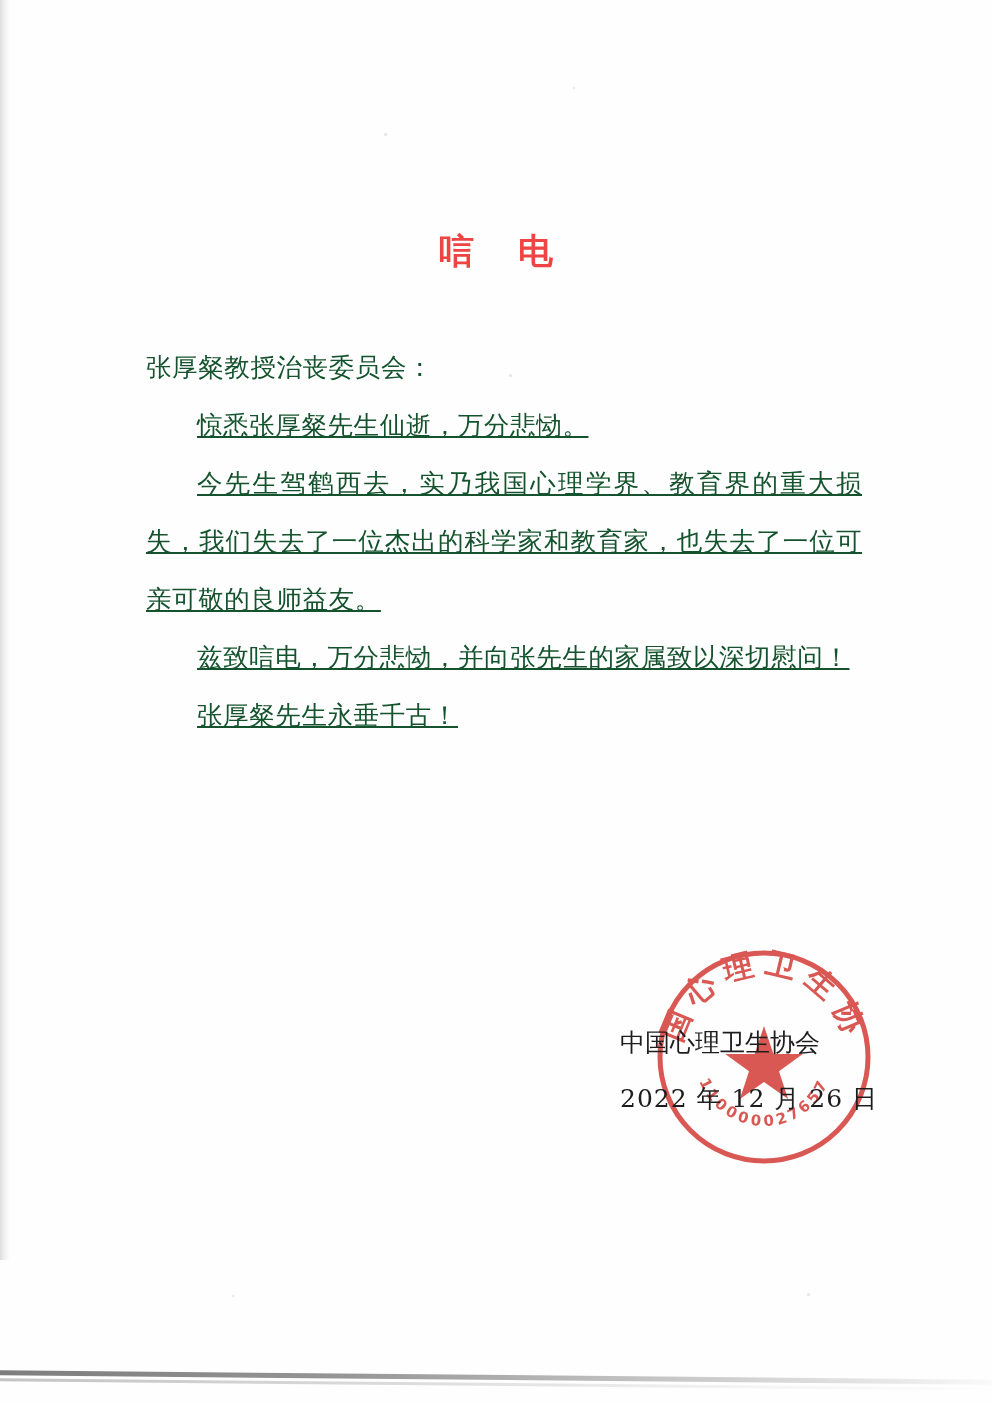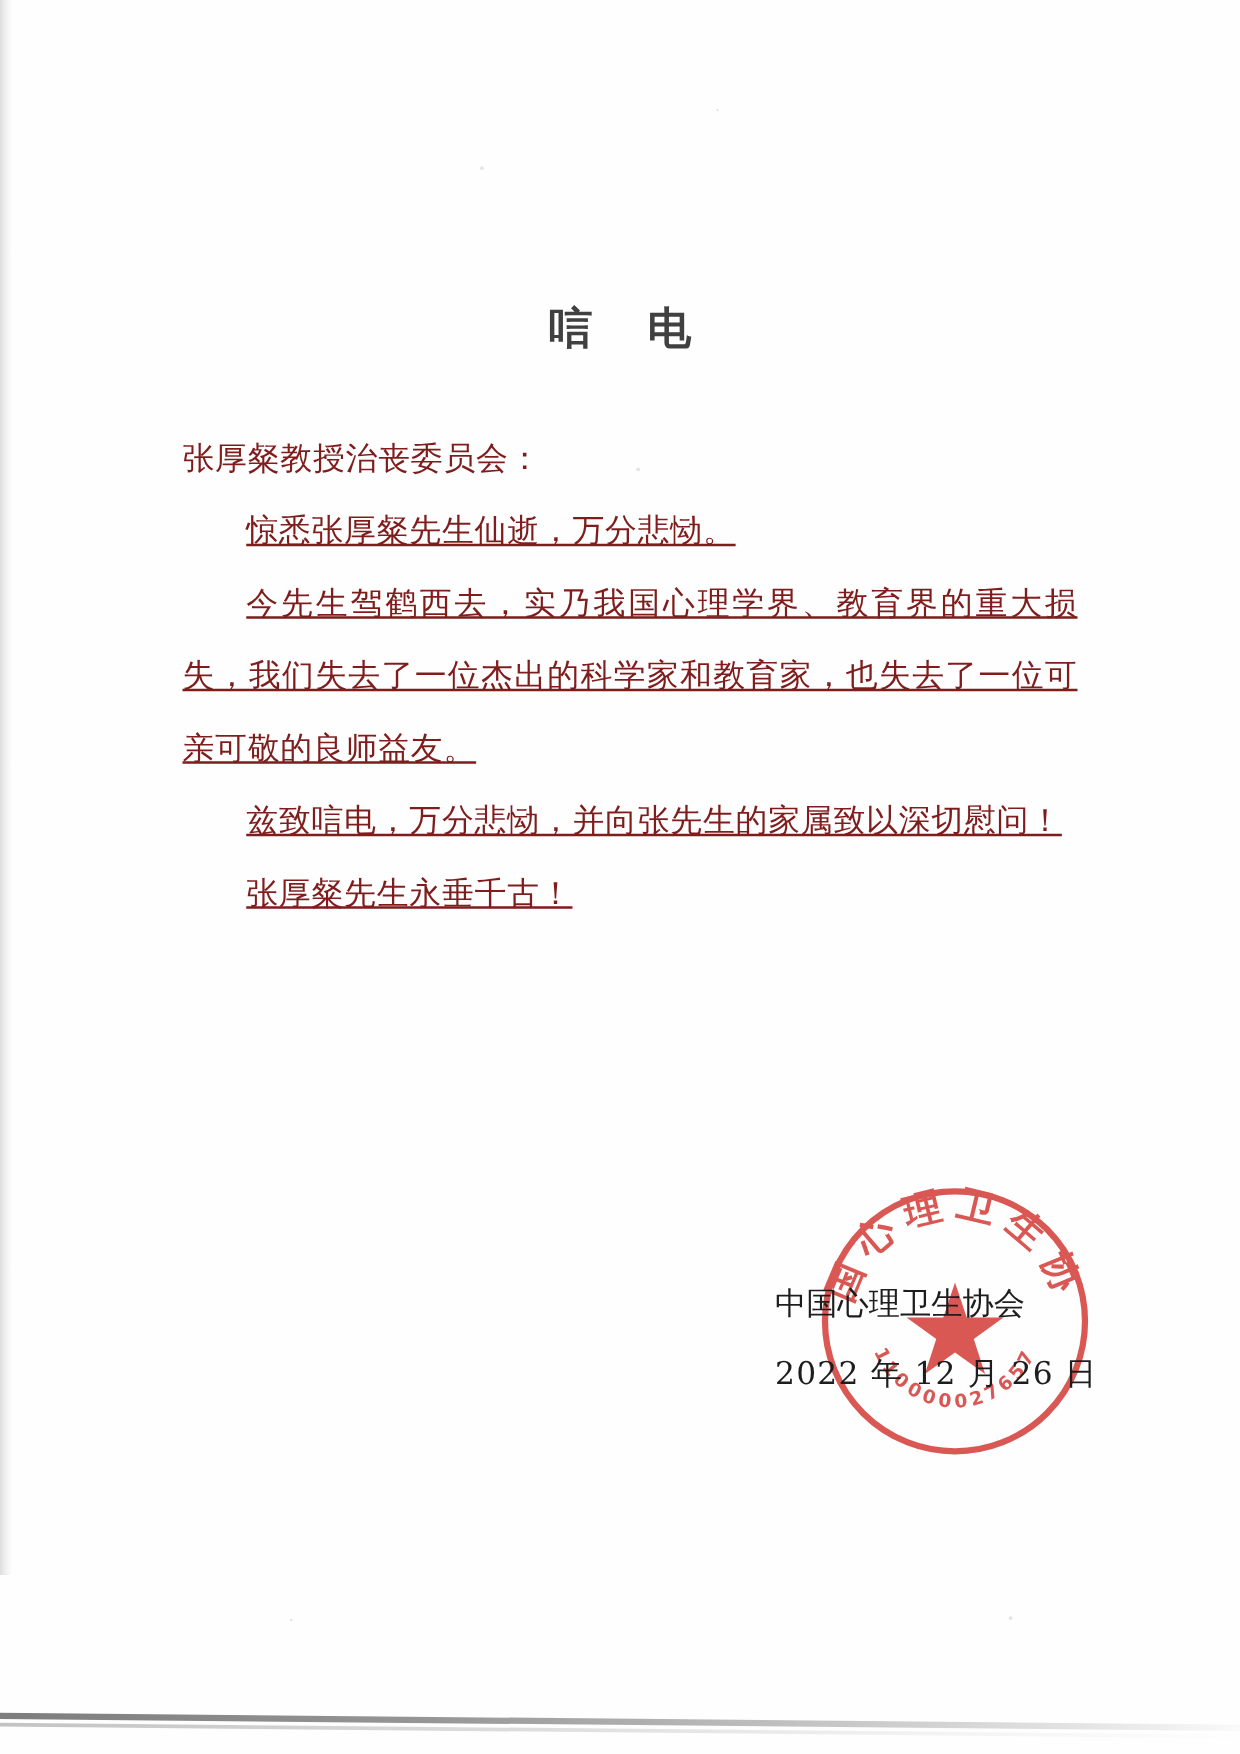--- a/index.html
+++ b/index.html
@@ -53,40 +53,40 @@
   .speck {
     position: absolute;
     background: #cfcfcf;
     border-radius: 50%;
     opacity: 0.55;
   }
 
   
   .doc-title {
     position: absolute;
-    top: 239px;
+    top: 228px;
     left: 0;
     width: 992px;
     text-align: center;
     font-size: 35px;
     font-weight: 700;
     letter-spacing: 16px;
     text-indent: 16px;
-    color: #404040;
+    color: #ef4444;
     font-family: "DejaVu Sans", "Liberation Sans", sans-serif;
   }
 
   .body-block {
     position: absolute;
     top: 338px;
     left: 146px;
     width: 716px;
     font-size: 25.5px;
     line-height: 58px;
-    color: #7f1d1d;
+    color: #14532d;
     letter-spacing: 0.6px;
   }
   .para {
     margin: 0;
     text-align: justify;
     text-justify: inter-character;
   }
   .para.indent {
     text-indent: 2em;
     text-decoration: underline;

